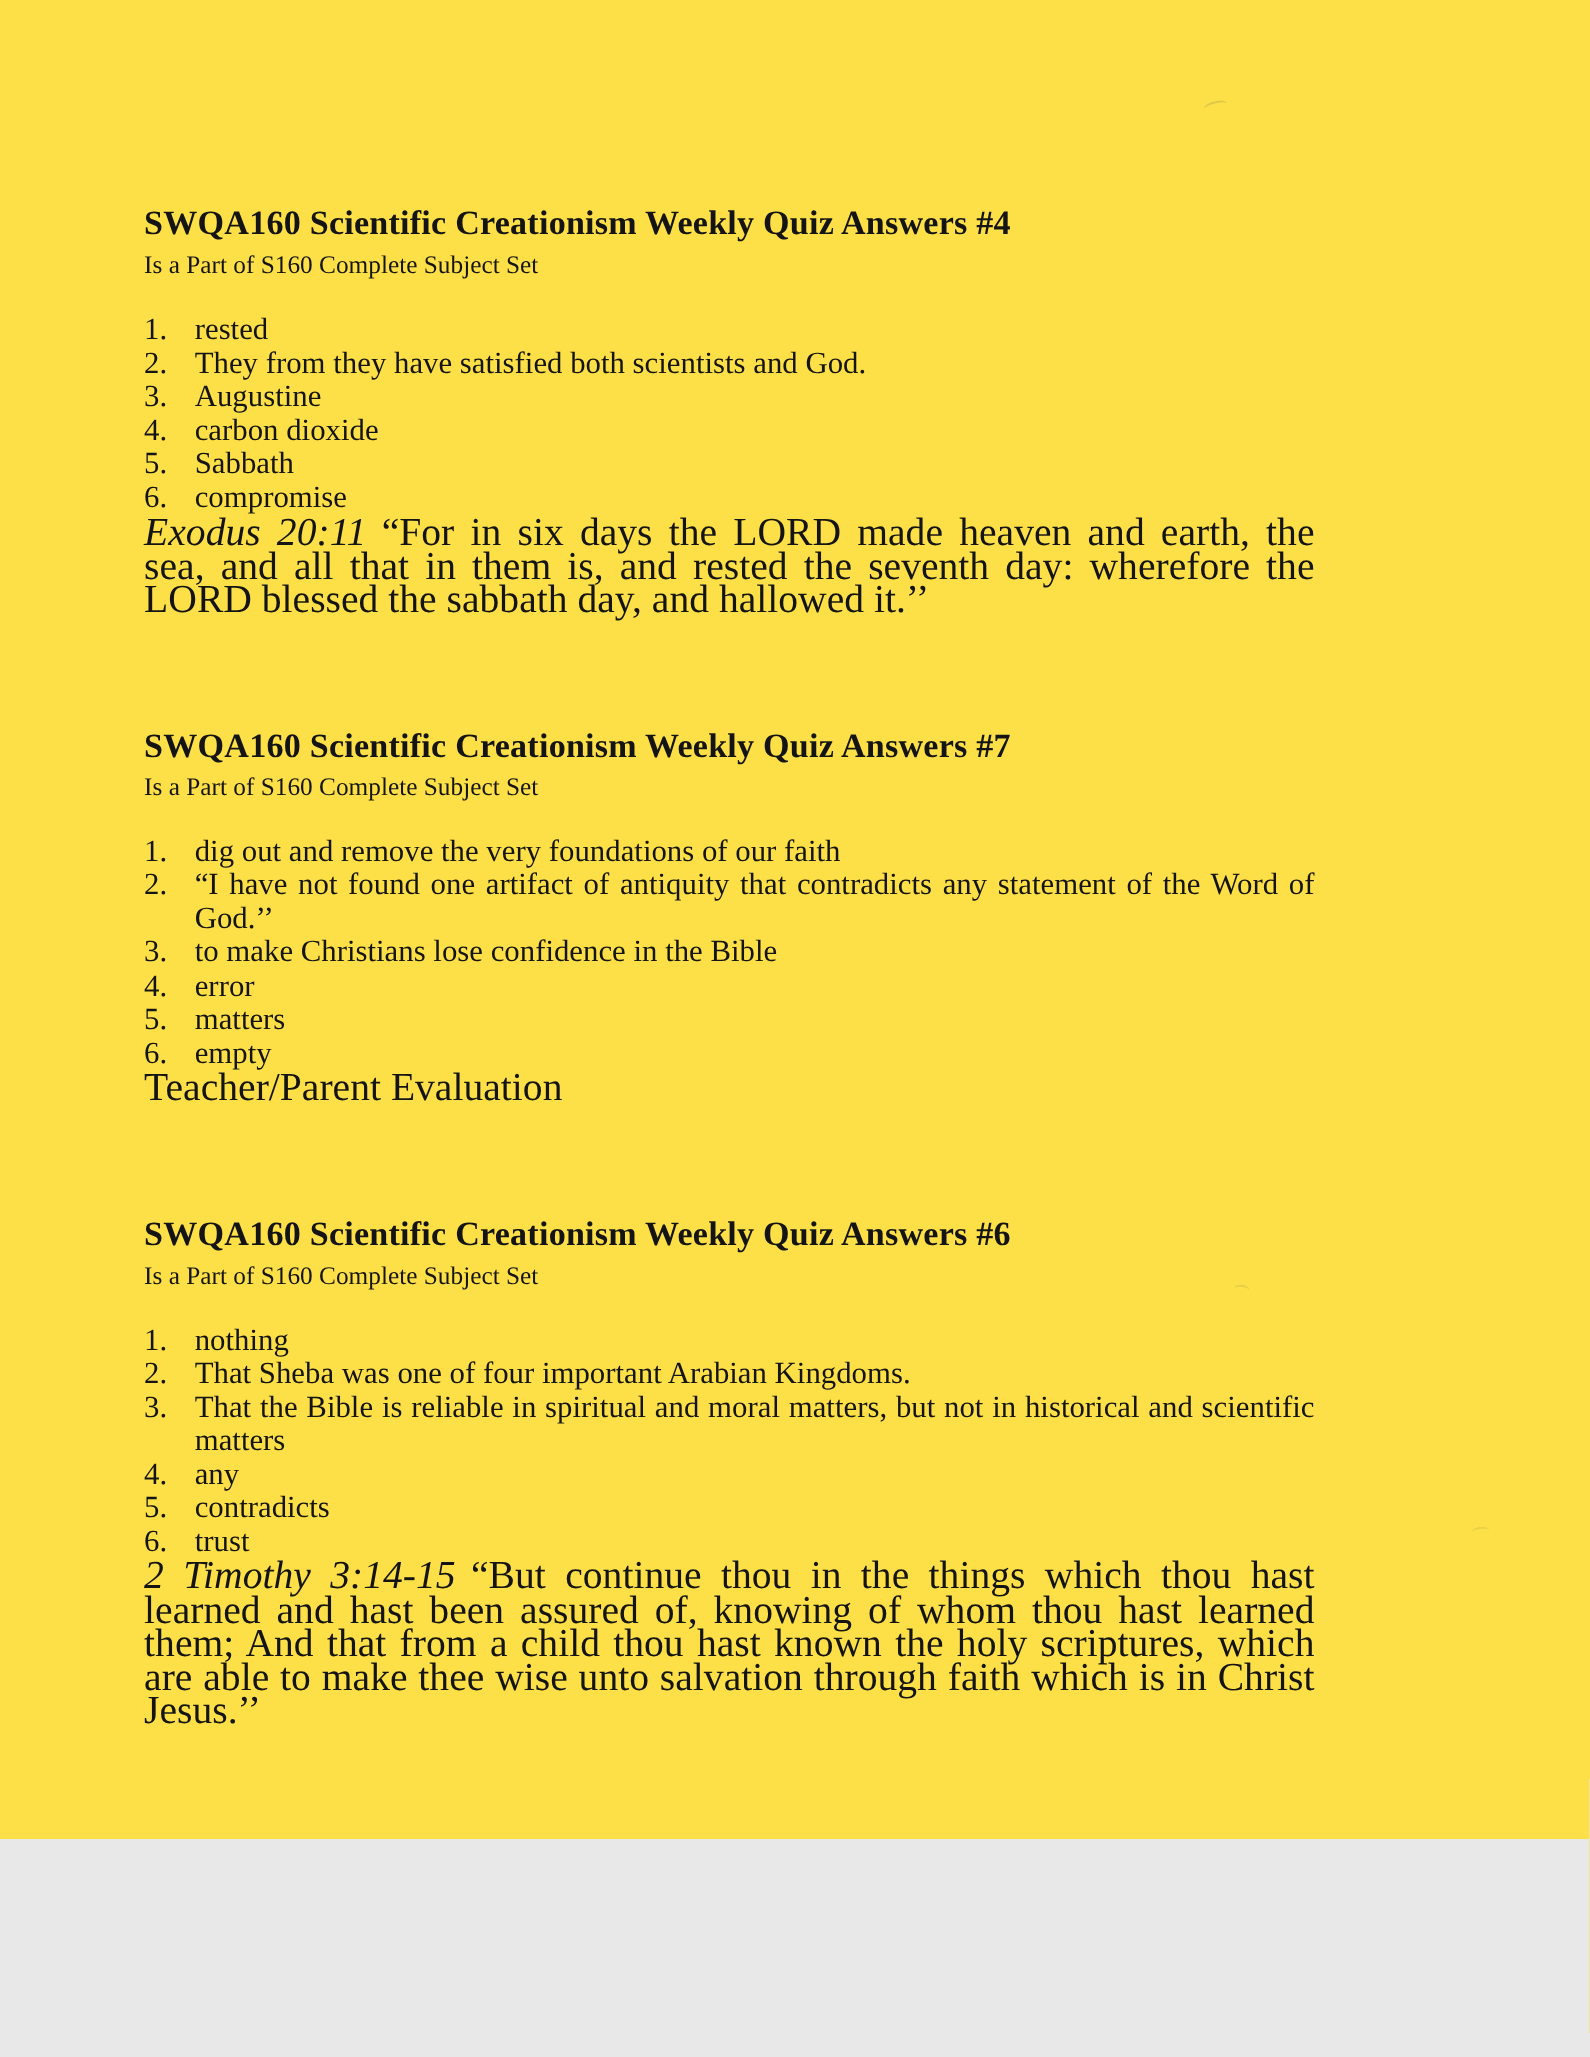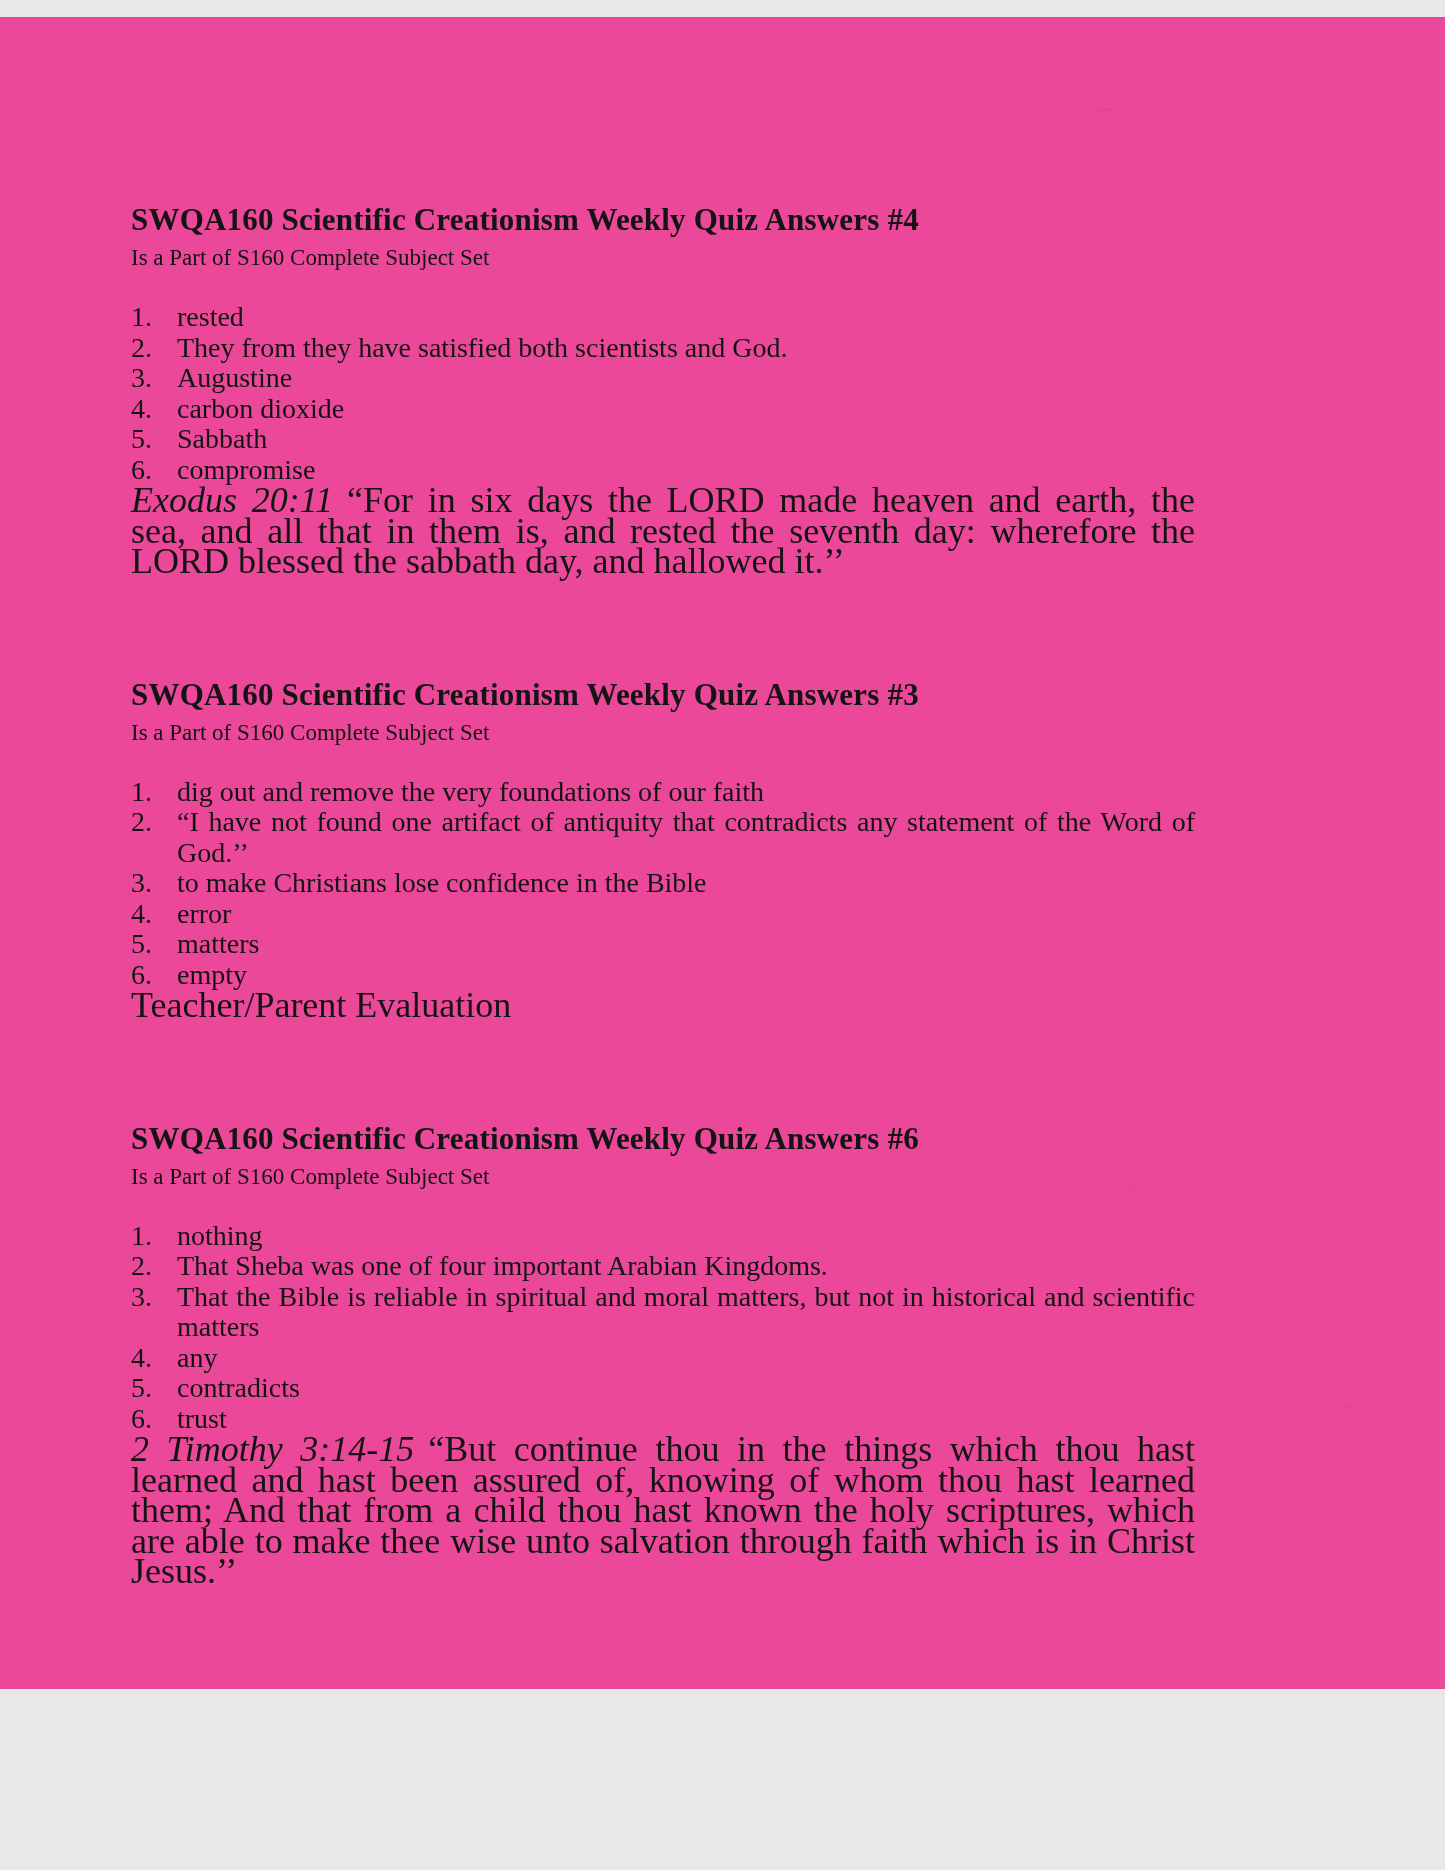--- a/index.html
+++ b/index.html
@@ -4,22 +4,22 @@
 <style>
   html, body {
     margin: 0;
     padding: 0;
     background: #e8e8e8;
   }
   .page {
     position: relative;
     width: 1445px;
     height: 1672px;
-    margin: 17px auto;
-    background: #ec4899;
+    margin: 0 auto;
+    background: #fde047;
     color: #141414;
     font-family: "Liberation Serif", "DejaVu Serif", serif;
     overflow: hidden;
   }
   .content {
     position: absolute;
     left: 131px;
     top: 185px;
     width: 1064px;
   }
@@ -120,21 +120,21 @@
           </li>
         <li>
             <span class="num">6.</span>
             <span class="txt">compromise</span>
           </li>
       </ul>
       <p class="note"><span class="ref">Exodus 20:11</span><span class="quote">“For in six days the LORD made heaven and earth, the sea, and all that in them is, and rested the seventh day: wherefore the LORD blessed the sabbath day, and hallowed it.’’</span></p>
     </div>
 
     <div class="section">
-      <h1 class="section-title">SWQA160 Scientific Creationism Weekly Quiz Answers #3</h1>
+      <h1 class="section-title">SWQA160 Scientific Creationism Weekly Quiz Answers #7</h1>
       <p class="section-subtitle">Is a Part of S160 Complete Subject Set</p>
       <ul class="answers">
         <li>
             <span class="num">1.</span>
             <span class="txt">dig out and remove the very foundations of our faith</span>
           </li>
         <li>
             <span class="num">2.</span>
             <span class="txt">“I have not found one artifact of antiquity that contradicts any statement of the Word of God.’’</span>
           </li>

